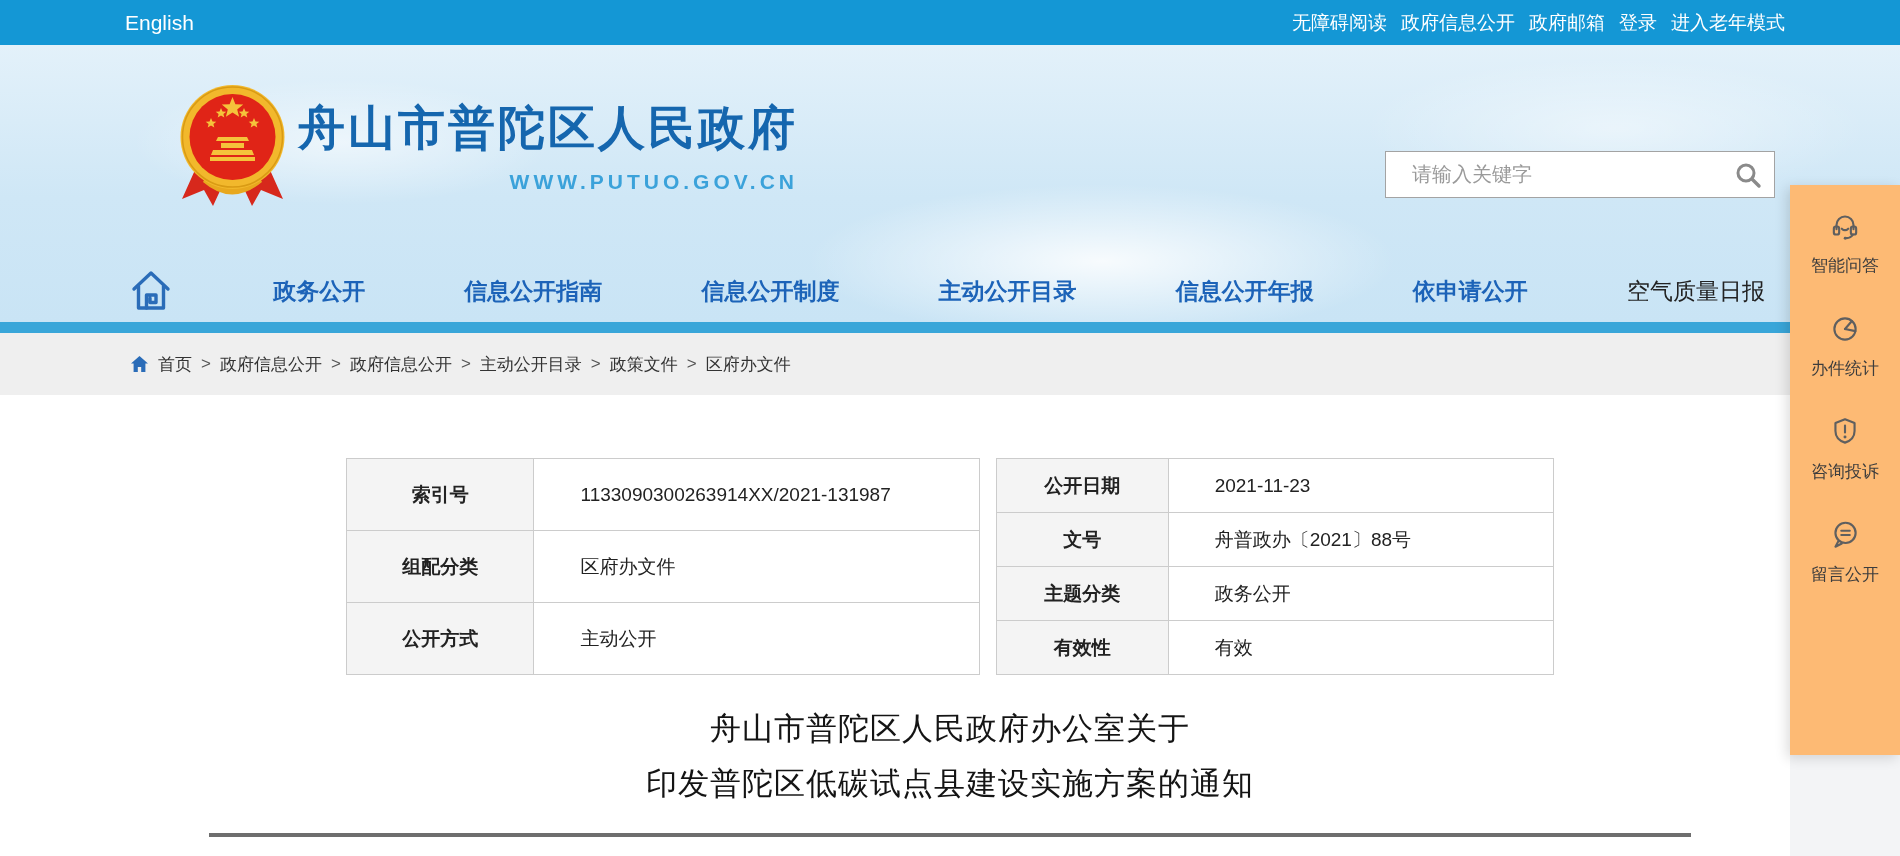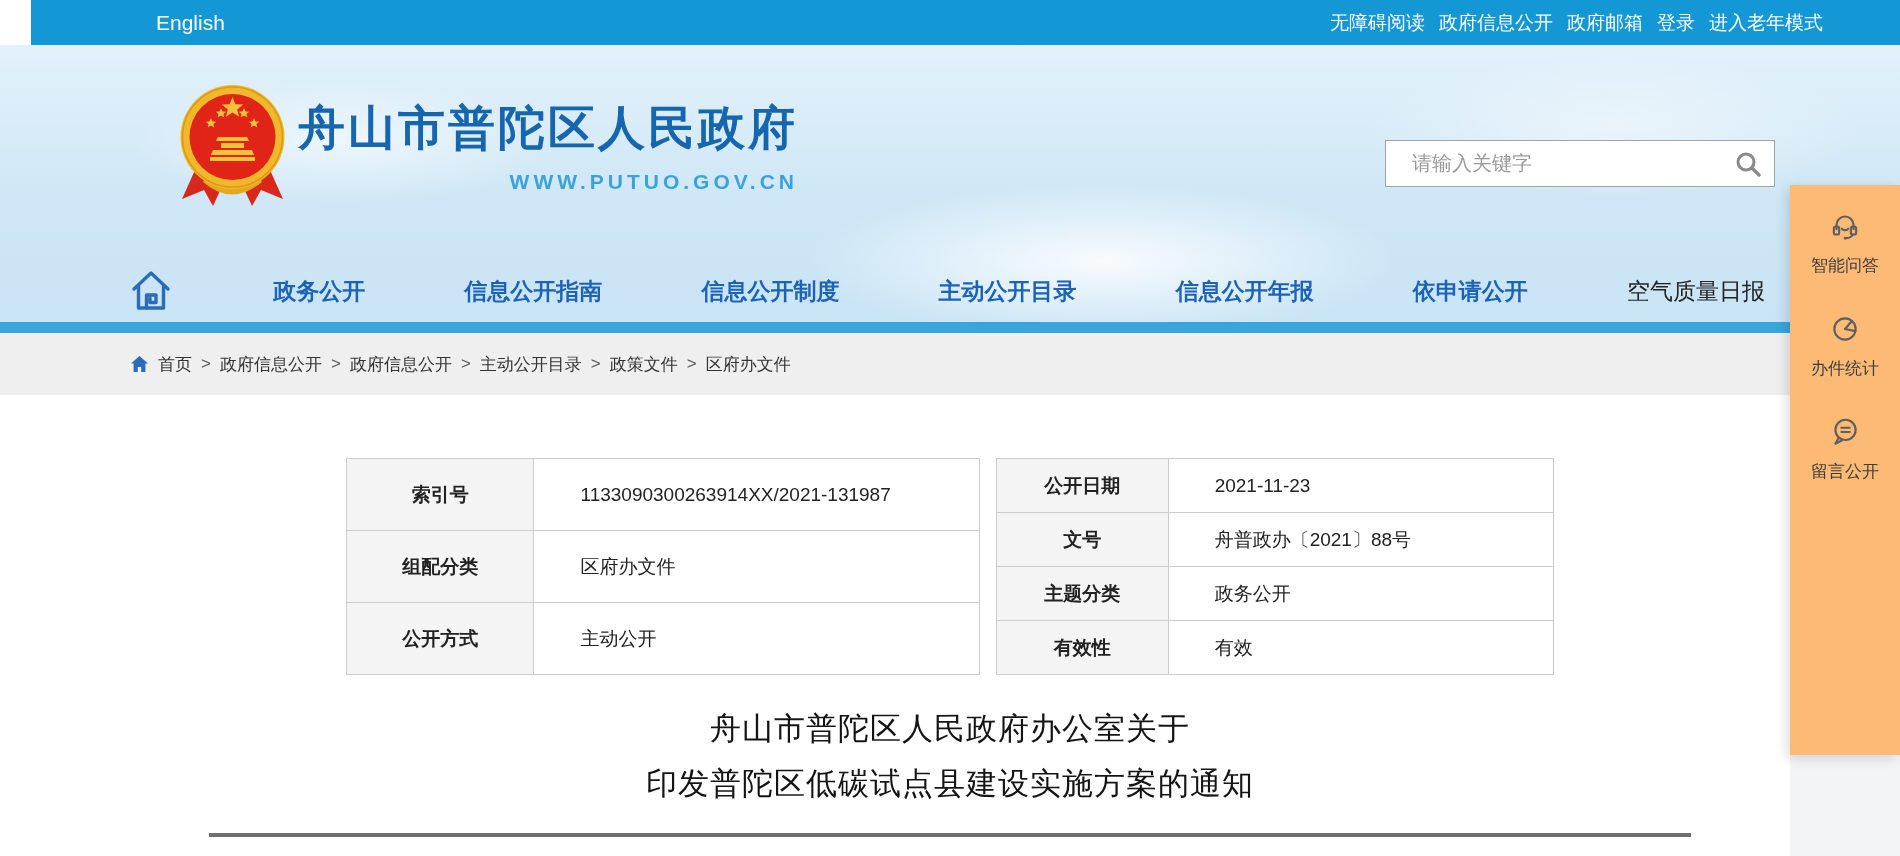--- a/index.html
+++ b/index.html
@@ -2,39 +2,39 @@
 <html><head>
 <meta charset="utf-8">
 <style>
   * { box-sizing: border-box; }
   html,body { margin:0; padding:0; }
   body { font-family:"Liberation Sans","DejaVu Sans",sans-serif; background:#fff; }
   .page { position:relative; width:1900px; height:856px; overflow:hidden; background:#fff; }
 
   
   .topbar { height:45px; background:#1497d5; color:#fff; display:flex; align-items:center;
-            justify-content:space-between; padding:0 77px 0 125px;margin-left:31px; }
+            justify-content:space-between; padding:0 115px 0 125px; }
   .topbar a { color:#fff; text-decoration:none; cursor:pointer; }
   .topbar-left { font-size:21px; }
   .topbar-right { font-size:19px; display:flex; gap:14px; }
 
   
   .sky {
     height:277px; position:relative;
     background:
       radial-gradient(ellipse 420px 110px at 58% 78%, rgba(255,255,255,.85), rgba(255,255,255,0) 70%),
       radial-gradient(ellipse 300px 90px at 18% 35%, rgba(255,255,255,.55), rgba(255,255,255,0) 70%),
       radial-gradient(ellipse 360px 100px at 85% 30%, rgba(255,255,255,.45), rgba(255,255,255,0) 70%),
       linear-gradient(180deg,#e3f1fa 0%,#cfe7f6 55%,#c9e4f5 100%);
   }
   .emblem { position:absolute; left:175px; top:35px; }
   .site-ident { position:absolute; left:298px; top:52px; display:inline-block; text-align:right; }
   .site-title { font-size:47px; font-weight:bold; color:#1566ae; letter-spacing:3px; white-space:nowrap; }
   .site-url { margin-top:10px; font-size:21px; font-weight:bold; color:#3ba2da; letter-spacing:4px; }
-  .search-box { position:absolute; right:125px; top:95px; width:390px; height:47px; background:#fff;
+  .search-box { position:absolute; right:125px; top:106px; width:390px; height:47px; background:#fff;
                 border:1px solid #a3a3a3; display:flex; align-items:center; padding:0 10px 0 24px; }
   .search-box input { flex:1; border:none; outline:none; font-size:20px; color:#333; background:transparent;
                       font-family:"Liberation Sans","DejaVu Sans",sans-serif; }
   .search-box input::placeholder { color:#9a9a9a; }
   .search-btn { width:32px; height:32px; display:flex; align-items:center; justify-content:center; cursor:pointer; }
 
   .nav { position:absolute; left:0; right:0; bottom:0; height:62px; display:flex; align-items:center;
          justify-content:space-between; padding:0 135px 0 128px; }
   .nav-item { font-size:23px; font-weight:bold; color:#1c63b8; text-decoration:none; cursor:pointer; white-space:nowrap; }
   .nav-item.plain { color:#222; font-weight:normal; }
@@ -245,20 +245,30 @@
       <span>
         <svg width="34" height="34" viewBox="0 0 32 32">
           <circle class="icon-stroke" cx="16" cy="16" r="10"></circle>
           <path class="icon-stroke" d="M16 16 L22.5 8.5"></path>
           <path class="icon-stroke" d="M16 16 L25.8 18"></path>
         </svg>
       </span>
       <span class="lbl">办件统计</span>
     </div>
 
+    <div class="side-item">
+      <span>
+        <svg width="34" height="34" viewBox="0 0 32 32">
+          <path class="icon-stroke" d="M16 4 l9 3.5 V15 c0 6.5 -4.5 9.5 -9 11 c-4.5 -1.5 -9 -4.5 -9 -11 V7.5 Z"></path>
+          <path class="icon-stroke" d="M16 10 v6.5"></path>
+          <circle cx="16" cy="20.6" r="1.4" fill="#5f5f5f"></circle>
+        </svg>
+      </span>
+      <span class="lbl">咨询投诉</span>
+    </div>
 
     <div class="side-item">
       <span>
         <svg width="34" height="34" viewBox="0 0 32 32">
           <circle class="icon-stroke" cx="16.5" cy="14" r="9.5"></circle>
           <path class="icon-stroke" d="M10 21.5 L7 27 l6 -3"></path>
           <path class="icon-stroke" d="M12.5 12 h8"></path>
           <path class="icon-stroke" d="M12.5 16 h8"></path>
         </svg>
       </span>

